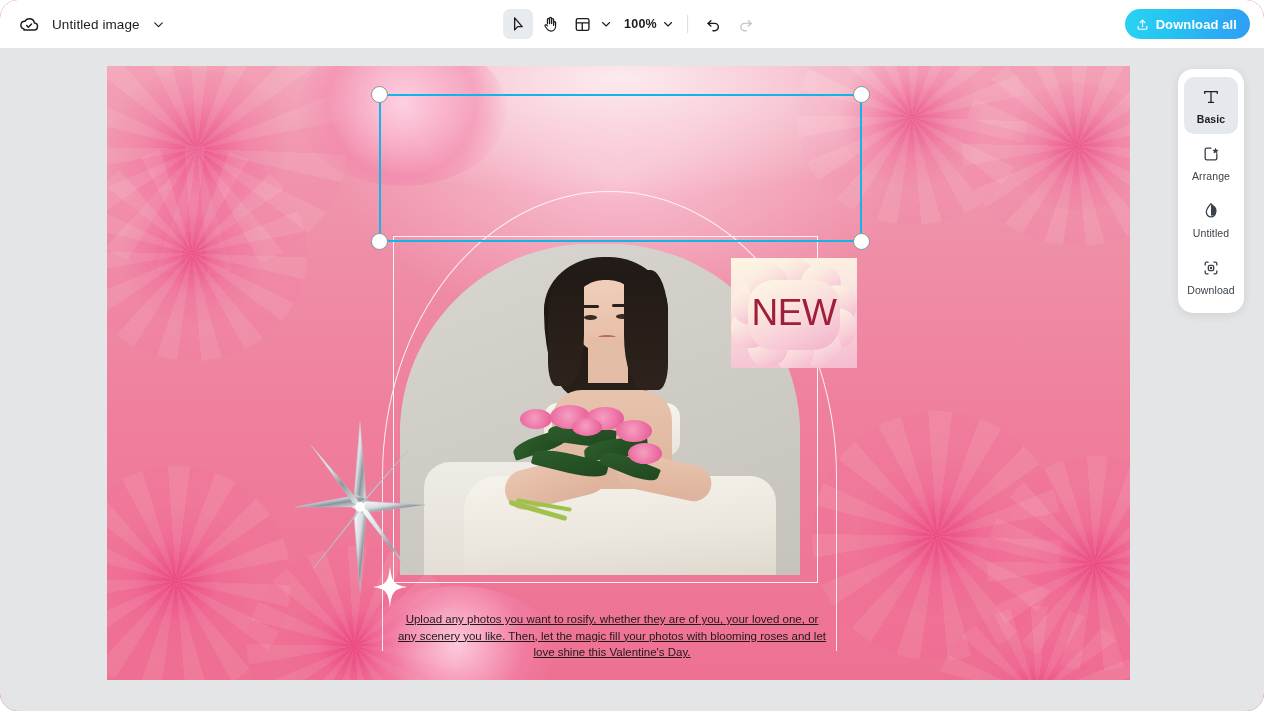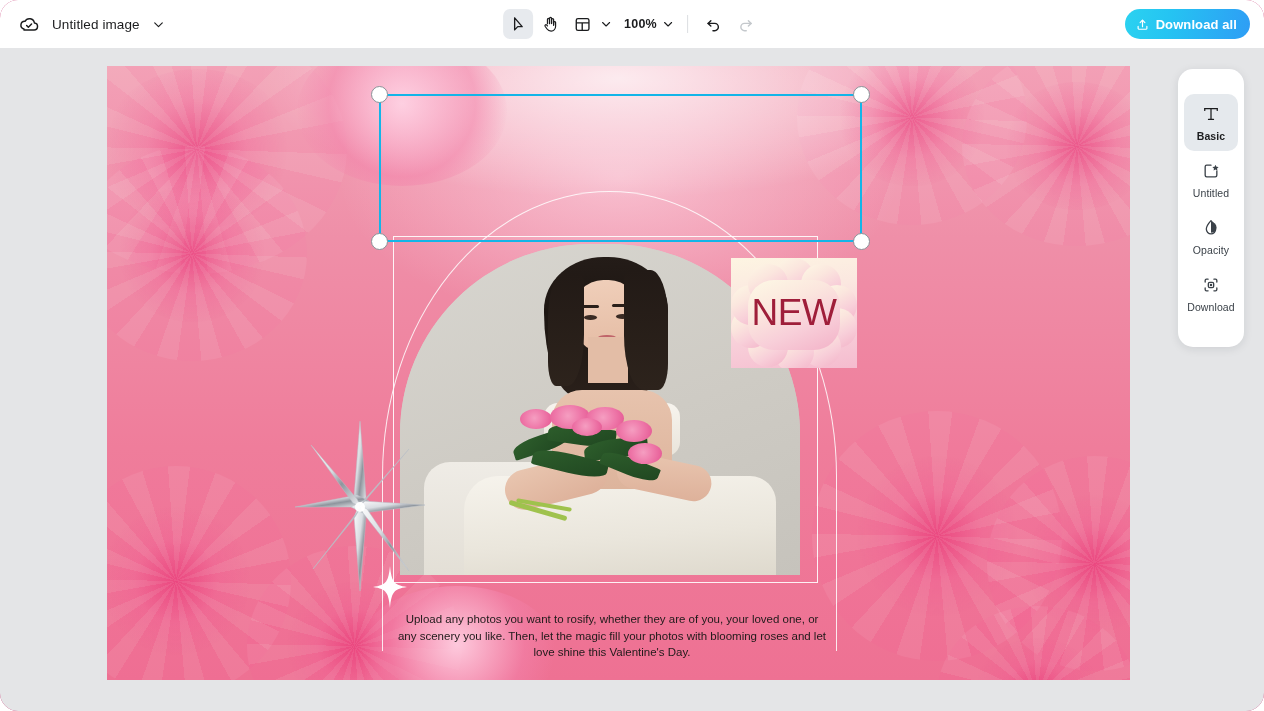--- a/index.html
+++ b/index.html
@@ -194,20 +194,21 @@
     font-size: 58px; letter-spacing: 18px; line-height: 1;
     text-shadow: 2px 3px 0 rgba(190,70,110,.45);
     padding-left: 18px;
   }
   .body-copy {
     position: absolute; text-align: center;
     font-family: "Liberation Sans", sans-serif;
     font-size: 11.5px; line-height: 1.45;
     color: #1f1a1a; font-weight: 500;
     width: 430px;
+    text-decoration: underline;
   }
 
   
   .selection {
     position: absolute;
     border: 2.5px solid #13b5e8;
     z-index: 20;
     pointer-events: none;
   }
   .handle {
@@ -224,21 +225,21 @@
   .h-bl { left: -10px; bottom: -10px; }
   .h-br { right: -10px; bottom: -10px; }
 
   
   .right-panel {
     position: absolute;
     right: 20px; top: 21px;
     width: 66px;
     background: #ffffff;
     border-radius: 15px;
-    padding: 25px 6px;
+    padding: 8px 6px;
     box-shadow: 0 2px 10px rgba(22,30,40,.10);
     z-index: 30;
   }
   .rp-item {
     width: 54px; height: 57px;
     border-radius: 10px;
     display: flex; flex-direction: column;
     align-items: center; justify-content: center;
     gap: 5px; cursor: pointer;
   }
@@ -493,31 +494,31 @@
         <span class="rp-label">Basic</span>
       </div>
 
       <div class="rp-item">
         <span class="rp-icon">
           <svg width="20" height="20" viewBox="0 0 24 24" fill="none" stroke="#3b4249" stroke-width="1.6" stroke-linejoin="round" stroke-linecap="round">
             <path d="M19 12v5.2A1.8 1.8 0 0 1 17.2 19H6.8A1.8 1.8 0 0 1 5 17.2V6.8A1.8 1.8 0 0 1 6.8 5H12"></path>
             <path d="M17.4 4.4l1.15 2.38 2.6.35-1.9 1.8.47 2.58-2.32-1.26-2.32 1.26.47-2.58-1.9-1.8 2.6-.35z" fill="#3b4249" stroke="none"></path>
           </svg>
         </span>
-        <span class="rp-label">Untitled</span>
+        <span class="rp-label">Arrange</span>
       </div>
 
       <div class="rp-item">
         <span class="rp-icon">
           <svg width="20" height="20" viewBox="0 0 24 24" fill="none" stroke="#3b4249" stroke-width="1.6" stroke-linejoin="round">
             <path d="M12 3.2s5.6 6.1 5.6 10.1A5.6 5.6 0 0 1 12 19a5.6 5.6 0 0 1-5.6-5.7C6.4 9.3 12 3.2 12 3.2z"></path>
             <path d="M12 4.6v13.2a4.6 4.6 0 0 0 0-13.2z" fill="#3b4249" stroke="none"></path>
           </svg>
         </span>
-        <span class="rp-label">Opacity</span>
+        <span class="rp-label">Untitled</span>
       </div>
 
       <div class="rp-item">
         <span class="rp-icon">
           <svg width="20" height="20" viewBox="0 0 24 24" fill="none" stroke="#3b4249" stroke-width="1.6" stroke-linecap="round">
             <path d="M5 8.5V6.6A1.6 1.6 0 0 1 6.6 5h1.9M15.5 5h1.9A1.6 1.6 0 0 1 19 6.6v1.9M19 15.5v1.9a1.6 1.6 0 0 1-1.6 1.6h-1.9M8.5 19H6.6A1.6 1.6 0 0 1 5 17.4v-1.9"></path>
             <rect x="8.8" y="8.8" width="6.4" height="6.4" rx="1.7"></rect>
             <circle cx="12" cy="12" r="1.5" fill="#3b4249" stroke="none"></circle>
           </svg>
         </span>

